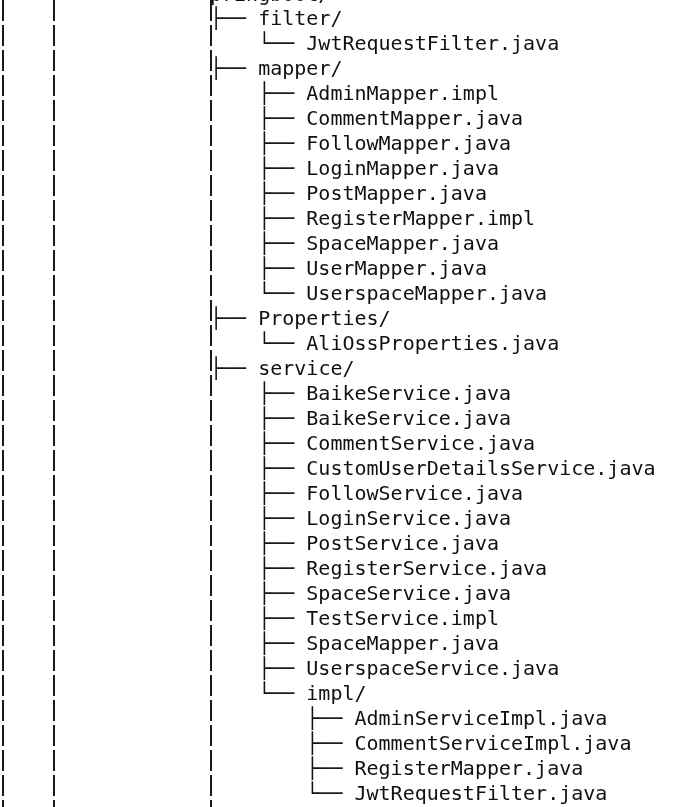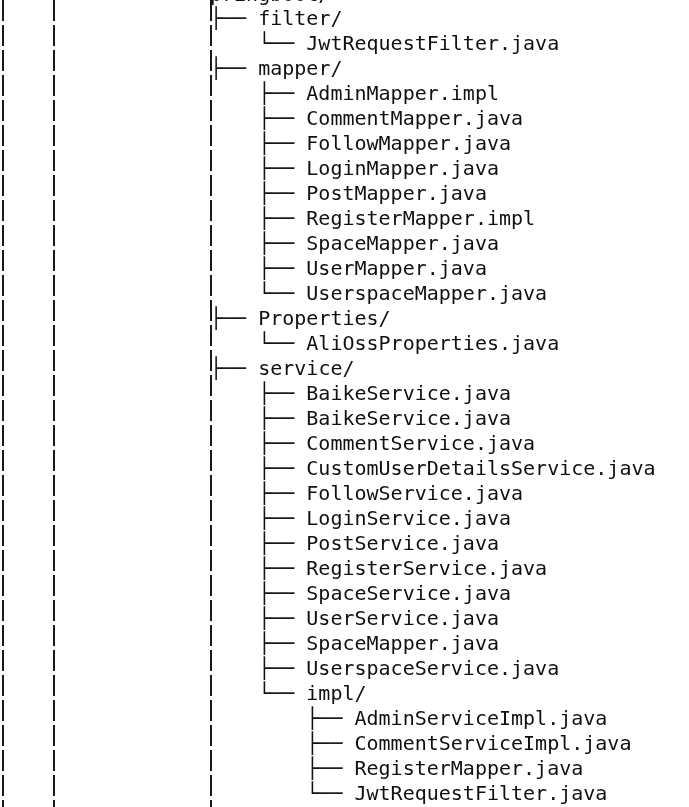--- a/index.html
+++ b/index.html
@@ -89,21 +89,21 @@
       <div class="tree-row" style="top: 356px; padding-left: 210px; color: rgb(16, 16, 16);"><span class="glyphs">├── </span><span>service/</span></div>
       <div class="tree-row" style="top: 381px; padding-left: 210px; color: rgb(16, 16, 16);"><span class="glyphs">    ├── </span><span>BaikeService.java</span></div>
       <div class="tree-row" style="top: 406px; padding-left: 210px; color: rgb(16, 16, 16);"><span class="glyphs">    ├── </span><span>BaikeService.java</span></div>
       <div class="tree-row" style="top: 431px; padding-left: 210px; color: rgb(16, 16, 16);"><span class="glyphs">    ├── </span><span>CommentService.java</span></div>
       <div class="tree-row" style="top: 456px; padding-left: 210px; color: rgb(16, 16, 16);"><span class="glyphs">    ├── </span><span>CustomUserDetailsService.java</span></div>
       <div class="tree-row" style="top: 481px; padding-left: 210px; color: rgb(16, 16, 16);"><span class="glyphs">    ├── </span><span>FollowService.java</span></div>
       <div class="tree-row" style="top: 506px; padding-left: 210px; color: rgb(16, 16, 16);"><span class="glyphs">    ├── </span><span>LoginService.java</span></div>
       <div class="tree-row" style="top: 531px; padding-left: 210px; color: rgb(16, 16, 16);"><span class="glyphs">    ├── </span><span>PostService.java</span></div>
       <div class="tree-row" style="top: 556px; padding-left: 210px; color: rgb(16, 16, 16);"><span class="glyphs">    ├── </span><span>RegisterService.java</span></div>
       <div class="tree-row" style="top: 581px; padding-left: 210px; color: rgb(16, 16, 16);"><span class="glyphs">    ├── </span><span>SpaceService.java</span></div>
-      <div class="tree-row" style="top: 606px; padding-left: 210px; color: rgb(16, 16, 16);"><span class="glyphs">    ├── </span><span>UserService.java</span></div>
+      <div class="tree-row" style="top: 606px; padding-left: 210px; color: rgb(16, 16, 16);"><span class="glyphs">    ├── </span><span>TestService.impl</span></div>
       <div class="tree-row" style="top: 631px; padding-left: 210px; color: rgb(16, 16, 16);"><span class="glyphs">    ├── </span><span>SpaceMapper.java</span></div>
       <div class="tree-row" style="top: 656px; padding-left: 210px; color: rgb(16, 16, 16);"><span class="glyphs">    ├── </span><span>UserspaceService.java</span></div>
       <div class="tree-row" style="top: 681px; padding-left: 210px; color: rgb(16, 16, 16);"><span class="glyphs">    └── </span><span>impl/</span></div>
       <div class="tree-row" style="top: 706px; padding-left: 210px; color: rgb(16, 16, 16);"><span class="glyphs">        ├── </span><span>AdminServiceImpl.java</span></div>
       <div class="tree-row" style="top: 731px; padding-left: 210px; color: rgb(16, 16, 16);"><span class="glyphs">        ├── </span><span>CommentServiceImpl.java</span></div>
       <div class="tree-row" style="top: 756px; padding-left: 210px; color: rgb(16, 16, 16);"><span class="glyphs">        ├── </span><span>RegisterMapper.java</span></div>
       <div class="tree-row" style="top: 781px; padding-left: 210px; color: rgb(16, 16, 16);"><span class="glyphs">        └── </span><span>JwtRequestFilter.java</span></div>
     </div>
 
 </div>

